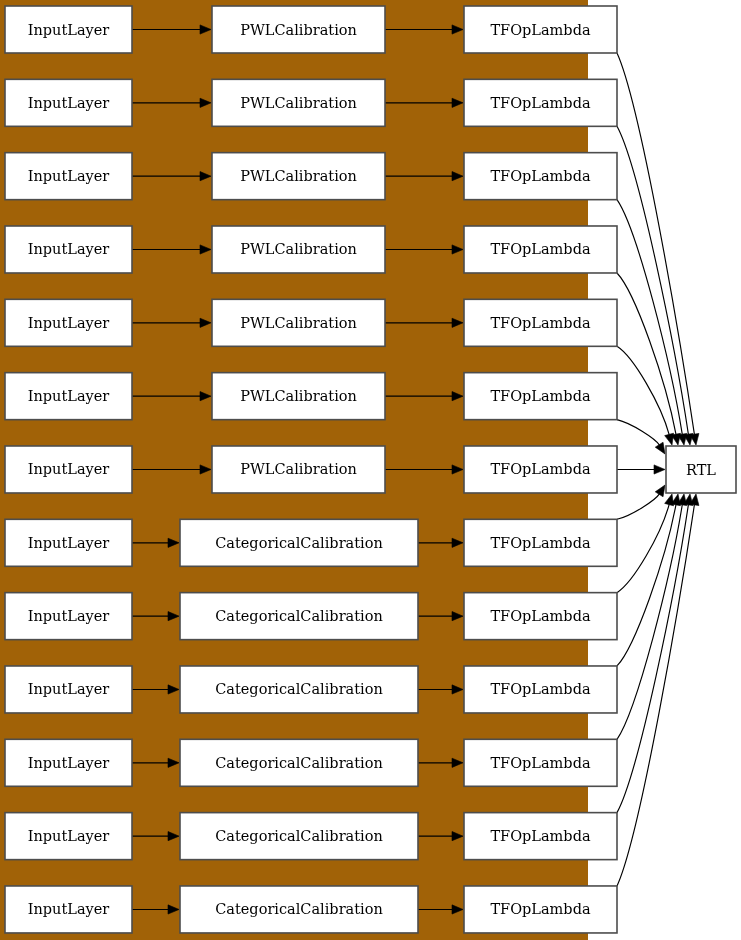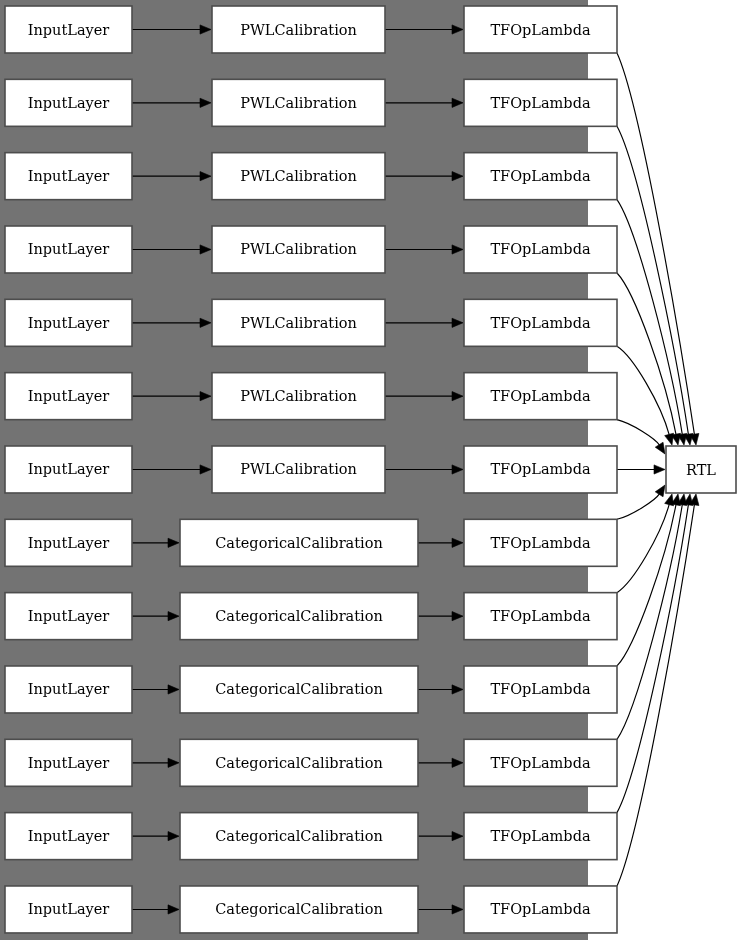--- a/index.html
+++ b/index.html
@@ -10,21 +10,21 @@
   body {
     width: 741px;
     height: 940px;
     font-family: "DejaVu Serif", "Liberation Serif", serif;
     overflow: hidden;
   }
   #graph-root {
     position: relative;
     width: 588px;
     height: 940px;
-    background: #737373;
+    background: #a16207;
     text-align: center;
   }
   svg#graph-svg {
     position: absolute;
     top: 0;
     left: 0;
     width: 741px;
     height: 940px;
     display: block;
   }

